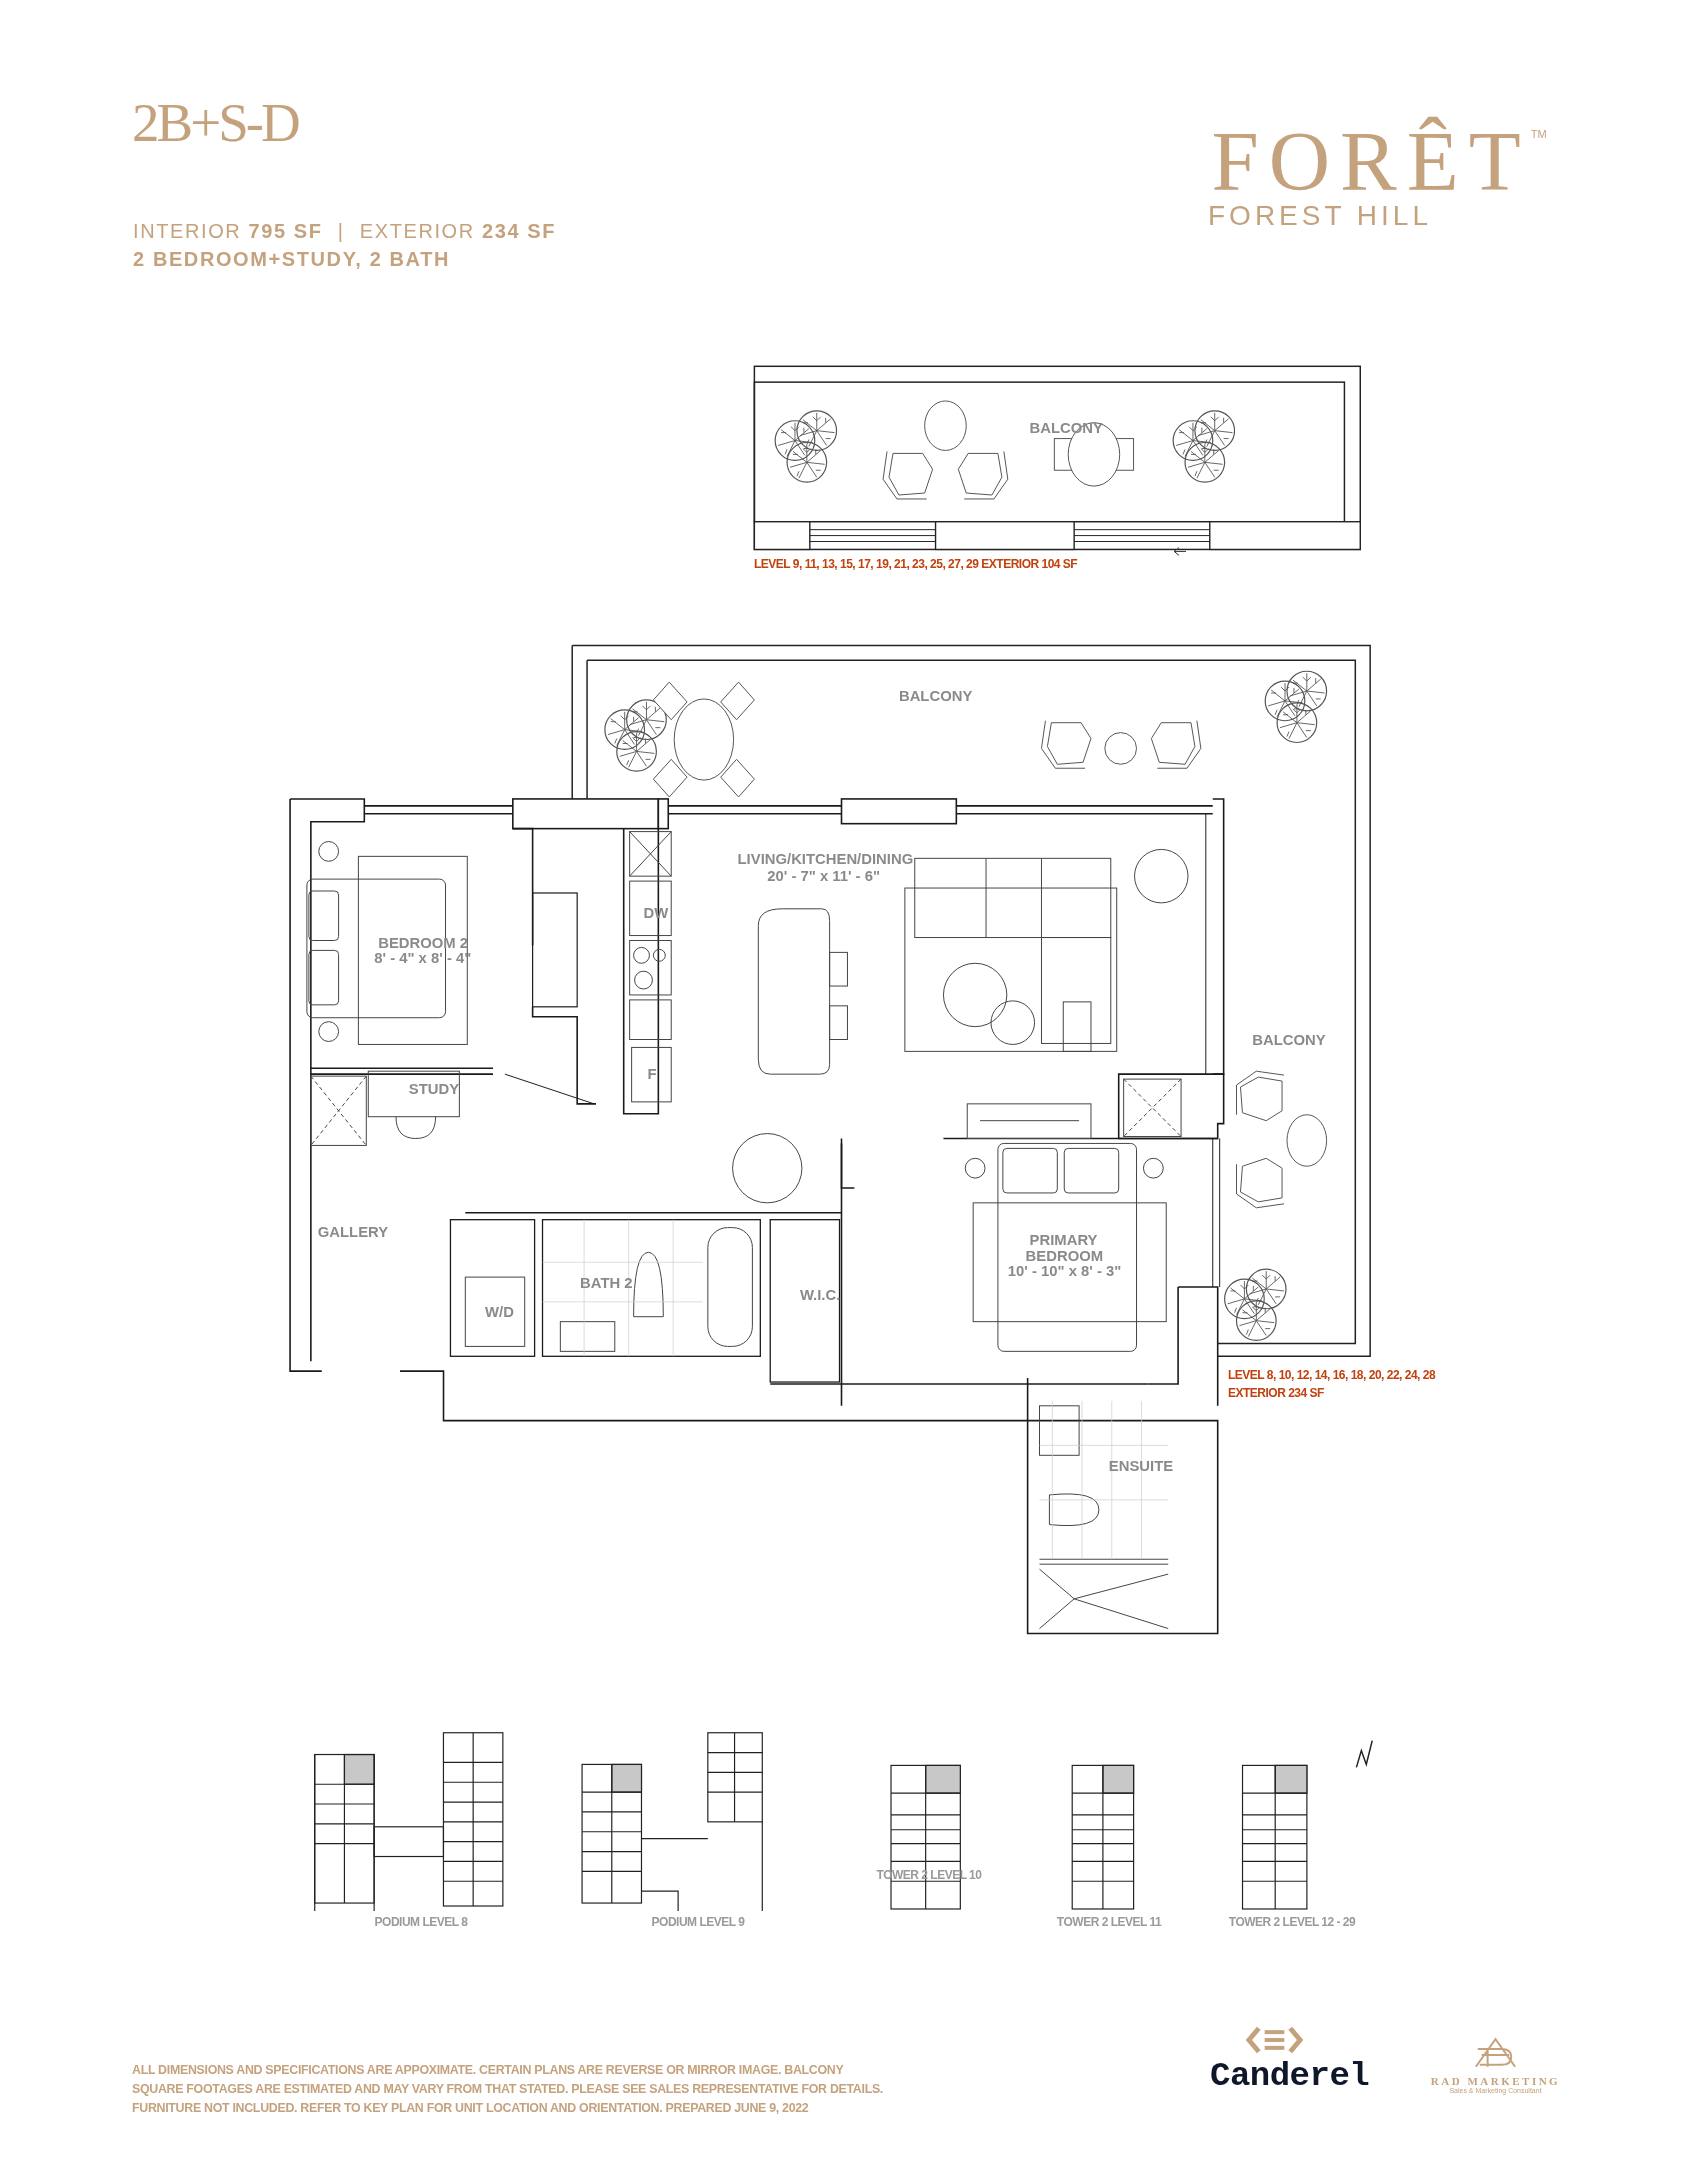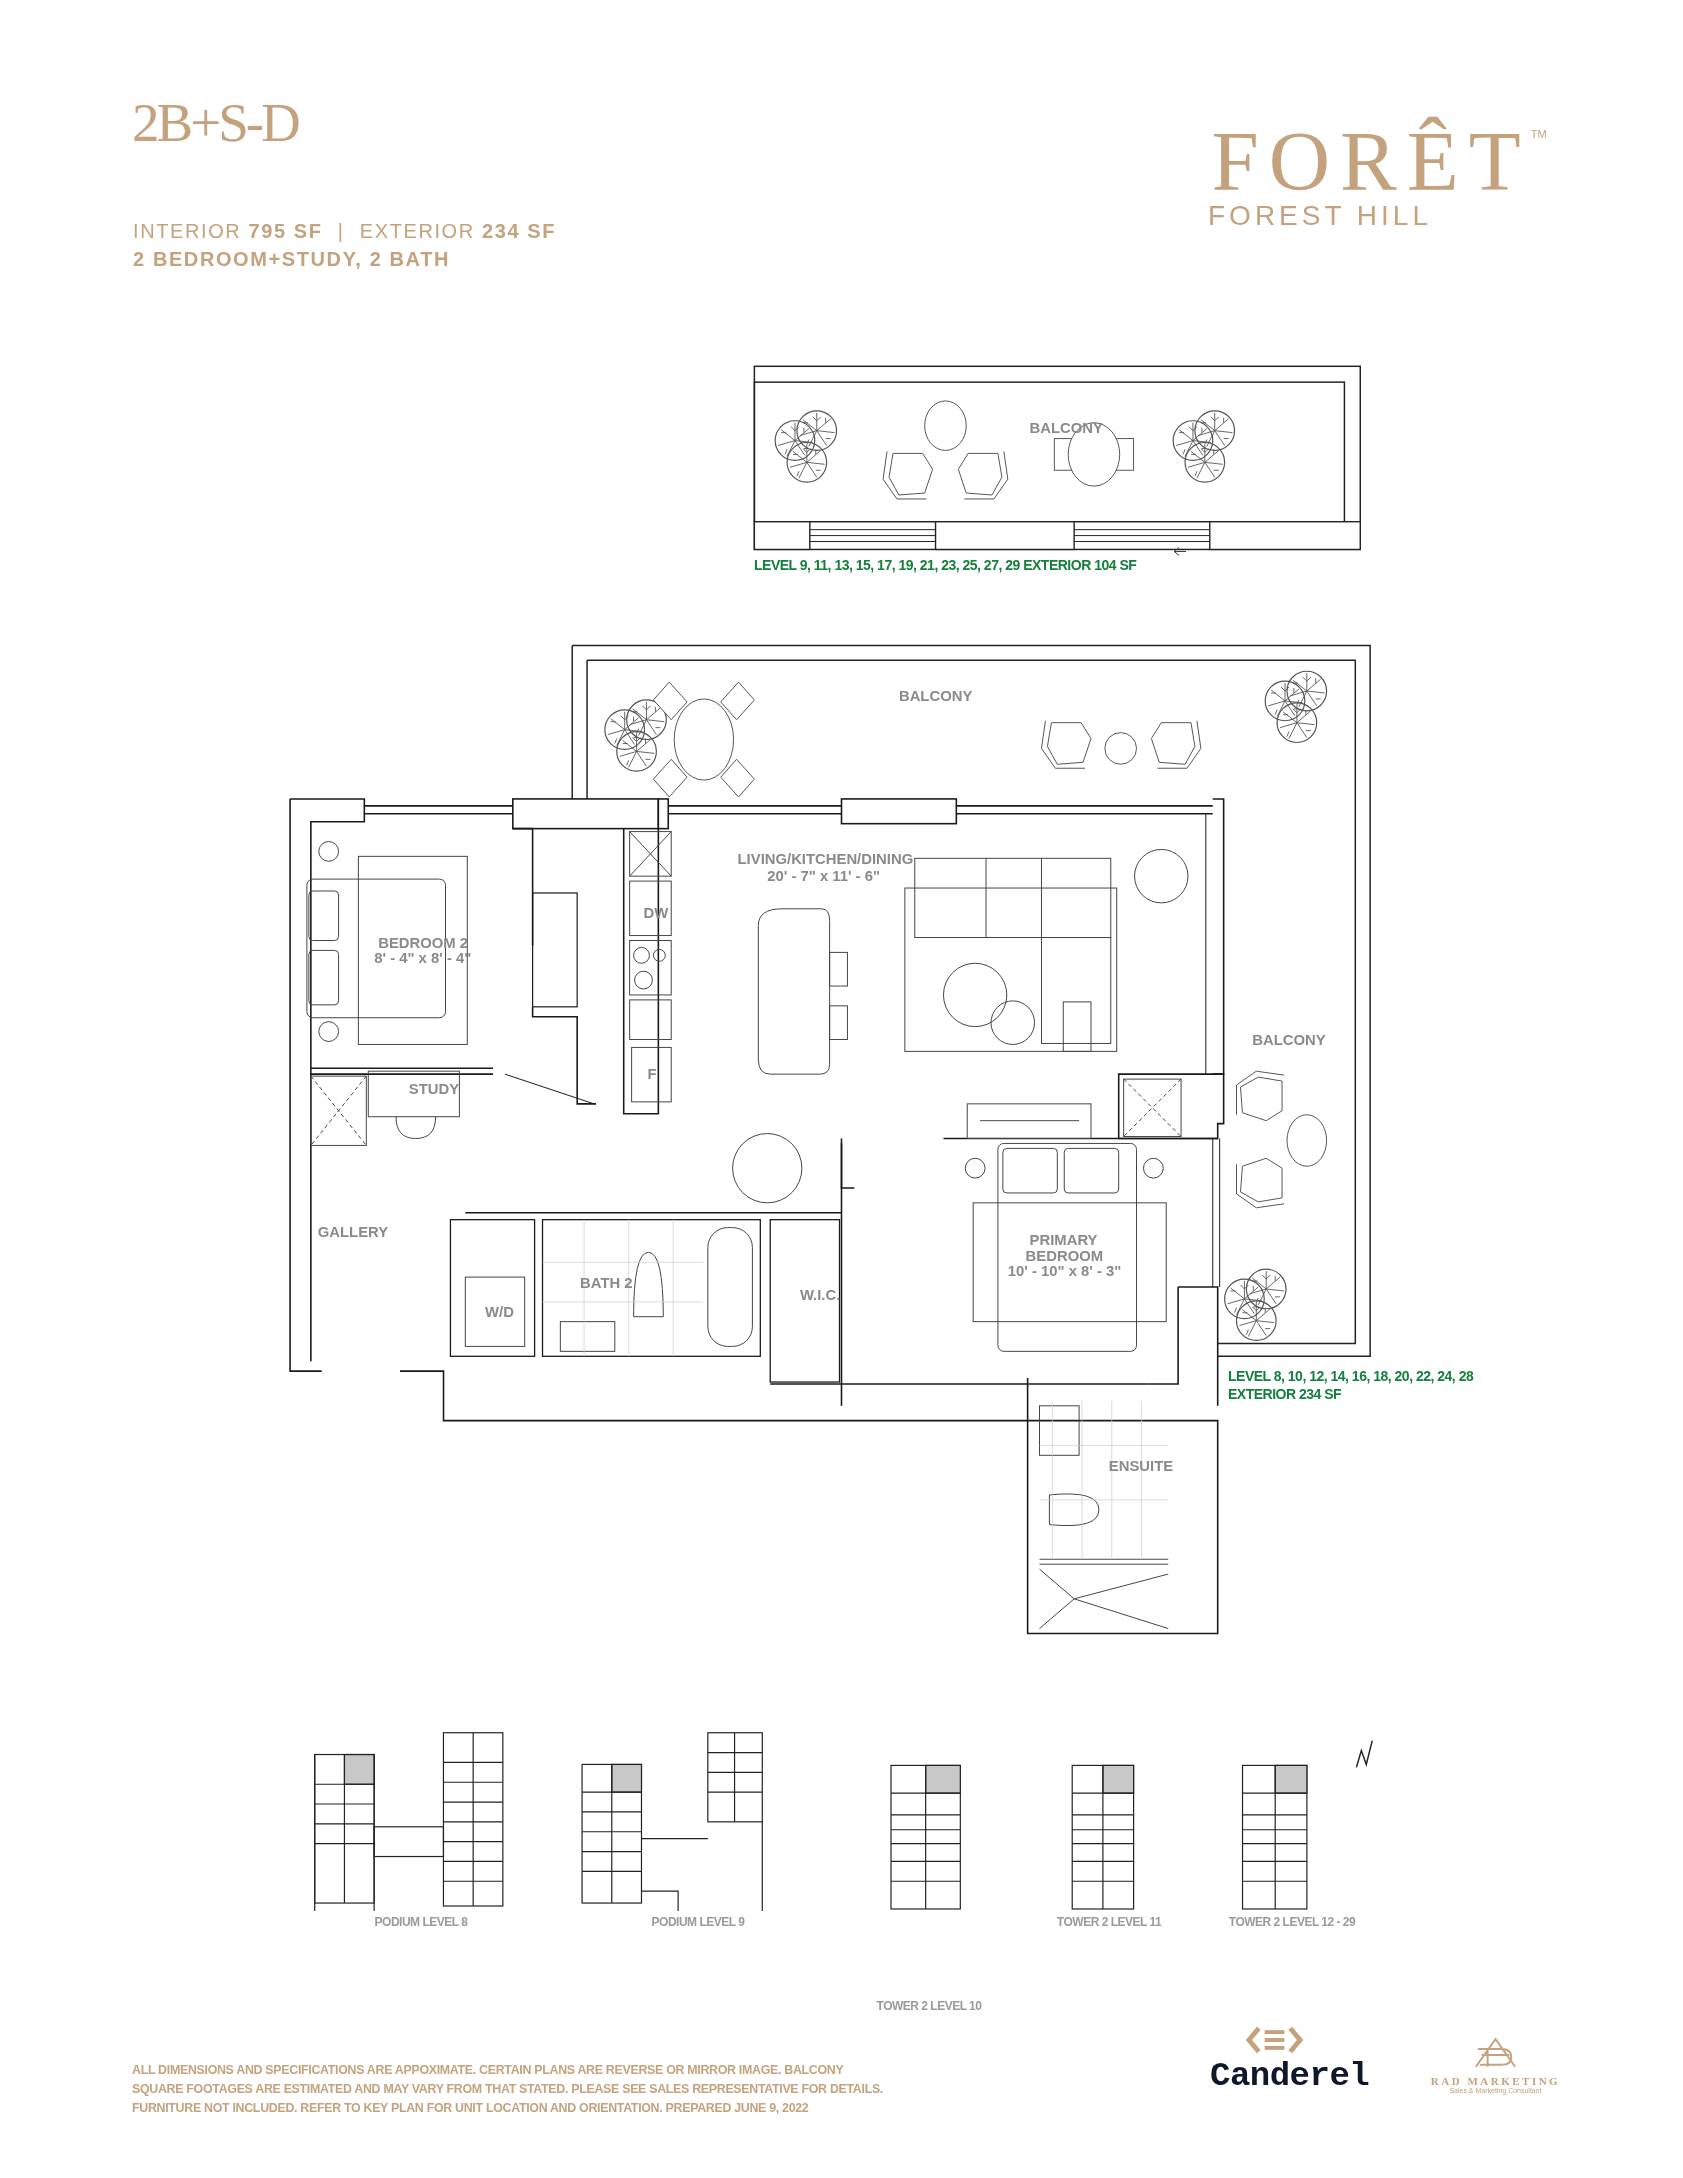--- a/index.html
+++ b/index.html
@@ -6,21 +6,21 @@
   body{width:1683px;height:2178px;position:relative;overflow:hidden;font-family:"Liberation Sans",sans-serif;}
   .abs{position:absolute;}
   .title{left:132px;top:95px;font-family:"Liberation Serif","DejaVu Serif",serif;font-size:55px;letter-spacing:-3px;color:#c4a27d;line-height:1;}
   .info{left:133px;font-size:20px;font-weight:bold;letter-spacing:1.6px;color:#c4a27d;}
   .info .light{font-weight:normal;}
   .brand{left:1208px;top:95px;width:342px;text-align:center;font-family:"Liberation Serif","DejaVu Serif",serif;font-size:85px;letter-spacing:10px;color:#c4a27d;line-height:1;margin-top:24px;}
   .brand sup{font-family:"Liberation Sans",sans-serif;font-size:11px;letter-spacing:0;vertical-align:top;position:relative;top:10px;}
   .brand-sub{left:1208px;top:200px;width:342px;text-align:left;font-size:28px;letter-spacing:4px;color:#c4a27d;}
   svg text{font-family:"Liberation Sans",sans-serif;}
   .plan-label{fill:#8a8a8a;font-weight:bold;font-size:15px;}
-  .caption{font-size:14px;font-weight:bold;color:#15803d;letter-spacing:-0.5px;}
+  .caption{font-size:12px;font-weight:bold;color:#c2410c;letter-spacing:-0.5px;}
   .kp-label{font-size:12px;font-weight:bold;color:#9a9a9a;letter-spacing:-0.5px;text-align:center;width:198px;}
   .footer{left:132px;top:2061px;width:752px;font-size:12.4px;line-height:19px;color:#c4a27d;font-weight:bold;letter-spacing:-0.3px;}
   .canderel{left:1210px;top:2025px;width:129px;text-align:center;}
   .canderel .word{font-size:34px;font-weight:bold;color:#0f172a;letter-spacing:-0.5px;line-height:1;font-family:Liberation Mono, monospace;}
   .rad{left:1426px;top:2035px;width:139px;text-align:center;color:#c4a27d;}
   .rad .name{font-family:"Liberation Serif",serif;font-size:11px;letter-spacing:2.5px;font-weight:bold;}
   .rad .tag{font-size:7px;}
 </style>
 </head>
 <body>
@@ -315,21 +315,21 @@
       <rect x="998" y="63" width="32" height="28" fill="#c8c8c8"></rect>
       <path d="M965,91 H1030 M965,113 H1030 M965,128 H1030 M965,142 H1030 M965,160 H1030 M965,180 H1030 M998,63 V208"></path>
     </g>
 
     <path d="M1080,65 L1085,48 L1090,62 L1096,38" stroke-width="1.5"></path>
   </g>
 </svg>
 
 <div class="abs kp-label" style="left:322px;top:1915px;">PODIUM LEVEL 8</div>
 <div class="abs kp-label" style="left:599px;top:1915px;">PODIUM LEVEL 9</div>
-<div class="abs kp-label" style="left:830px;top:1999px;">TOWER 2 LEVEL 10</div>
+<div class="abs kp-label" style="left:830px;top:1868px;">TOWER 2 LEVEL 10</div>
 <div class="abs kp-label" style="left:1010px;top:1915px;">TOWER 2 LEVEL 11</div>
 <div class="abs kp-label" style="left:1193px;top:1915px;">TOWER 2 LEVEL 12 - 29</div>
 
 <div class="abs footer">
   <div>ALL DIMENSIONS AND SPECIFICATIONS ARE APPOXIMATE. CERTAIN PLANS ARE REVERSE OR MIRROR IMAGE. BALCONY</div>
   <div>SQUARE FOOTAGES ARE ESTIMATED AND MAY VARY FROM THAT STATED. PLEASE SEE SALES REPRESENTATIVE FOR DETAILS.</div>
   <div>FURNITURE NOT INCLUDED. REFER TO KEY PLAN FOR UNIT LOCATION AND ORIENTATION. PREPARED JUNE 9, 2022</div>
 </div>
 
 <div class="abs canderel">

